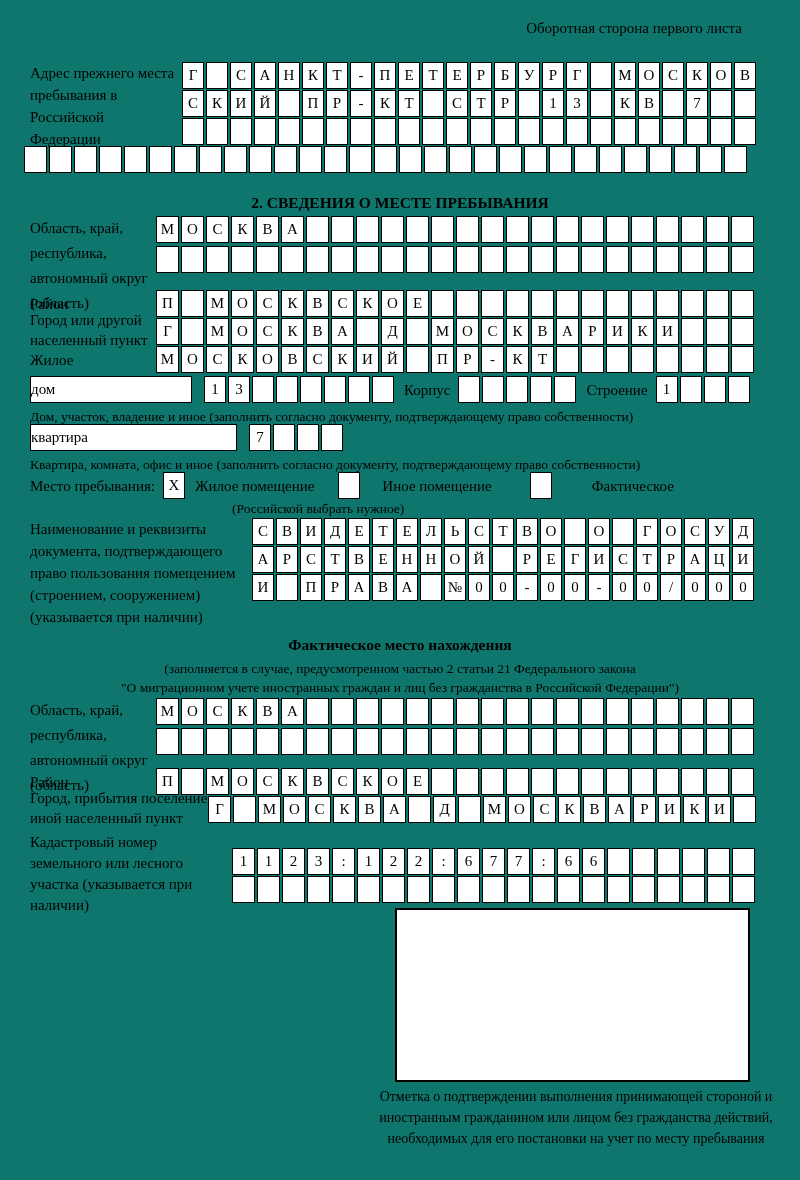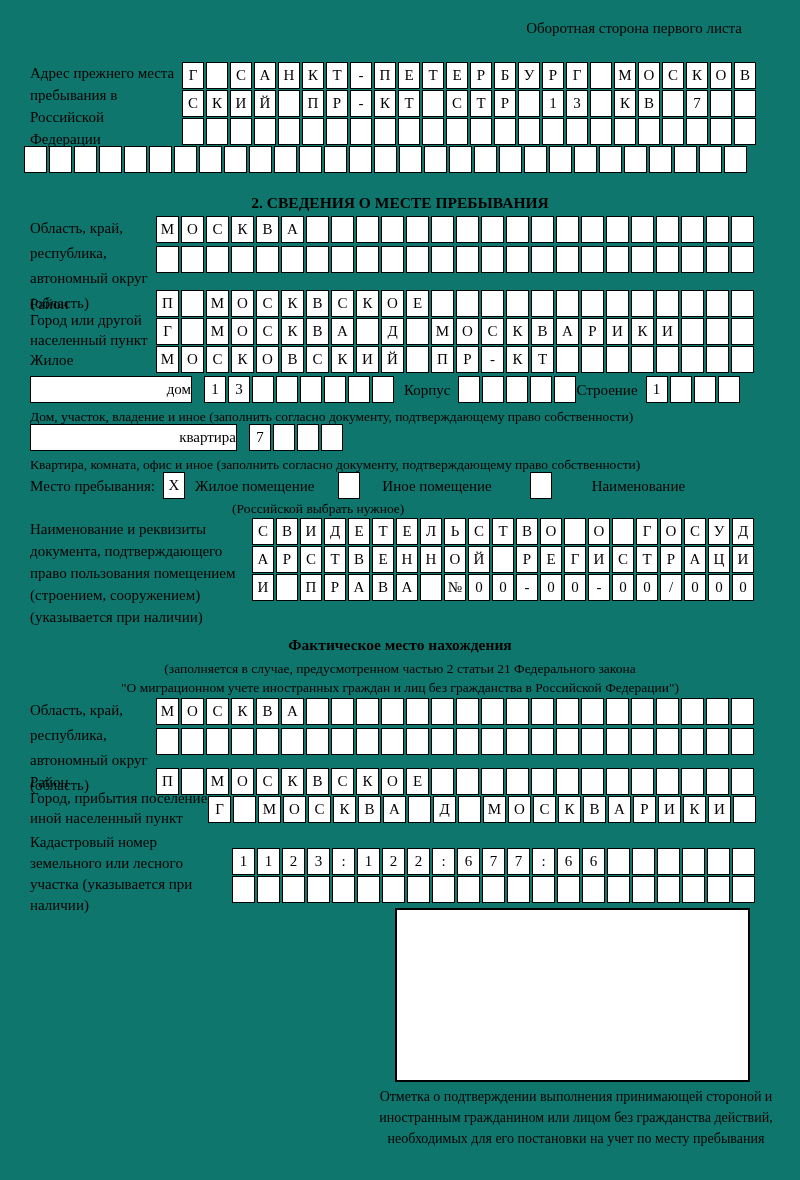--- a/index.html
+++ b/index.html
@@ -23,21 +23,21 @@
     font-size:15px;line-height:25px;
     text-align:center;
     background:#fff;
     flex:0 0 auto;
   }
   .cells.wide .cell{width:21px;}
   .widebox{
     box-sizing:content-box;
     border:1.5px solid #000;
     height:25px;line-height:25px;
-    text-align:right;font-size:15px;
+    text-align:left;font-size:15px;
     background:#fff;
   }
   .inlinerow{display:flex;align-items:center;}
   .bigbox{border:2px solid #000;background:#fff;}
   .ctr{text-align:center;}
 </style>
 </head>
 <body>
 
 <div id="page">
@@ -308,21 +308,21 @@
         <div class="cell"></div>
       </div>
     <div class="lbl" style="margin-left:10px;">Корпус</div>
     <div class="cells" style="margin-left:8px;">
         <div class="cell"></div>
         <div class="cell"></div>
         <div class="cell"></div>
         <div class="cell"></div>
         <div class="cell"></div>
       </div>
-    <div class="lbl" style="margin-left:0;">Строение</div>
+    <div class="lbl" style="margin-left:10px;">Строение</div>
     <div class="cells" style="margin-left:8px;">
         <div class="cell">1</div>
         <div class="cell"></div>
         <div class="cell"></div>
         <div class="cell"></div>
       </div>
   </div>
   <div class="abs note" style="top:408px;left:30px;">Дом, участок, владение и иное (заполнить согласно документу, подтверждающему право собственности)</div>
 
   <div class="abs inlinerow" style="top:424px;left:30px;">
@@ -336,21 +336,21 @@
   </div>
   <div class="abs note" style="top:456px;left:30px;">Квартира, комната, офис и иное (заполнить согласно документу, подтверждающему право собственности)</div>
 
   <div class="abs inlinerow" style="top:472px;left:30px;">
     <div class="lbl">Место пребывания:</div>
     <div class="cell" style="margin-left:8px;">X</div>
     <div class="lbl" style="margin-left:10px;">Жилое помещение</div>
     <div class="cell" style="margin-left:24px;"></div>
     <div class="lbl" style="margin-left:22px;">Иное помещение</div>
     <div class="cell" style="margin-left:38px;"></div>
-    <div class="lbl" style="margin-left:40px;">Наименование</div>
+    <div class="lbl" style="margin-left:40px;">Фактическое</div>
   </div>
   <div class="abs note" style="top:500px;left:232px;">(Российской выбрать нужное)</div>
 
   <div class="abs lbl" style="top:518px;left:30px;width:218px;line-height:22px;">Наименование и реквизиты документа, подтверждающего право пользования помещением (строением, сооружением) (указывается при наличии)</div>
   <div class="abs cells" style="top:518px;left:252px;">
       <div class="cell">С</div>
       <div class="cell">В</div>
       <div class="cell">И</div>
       <div class="cell">Д</div>
       <div class="cell">Е</div>

